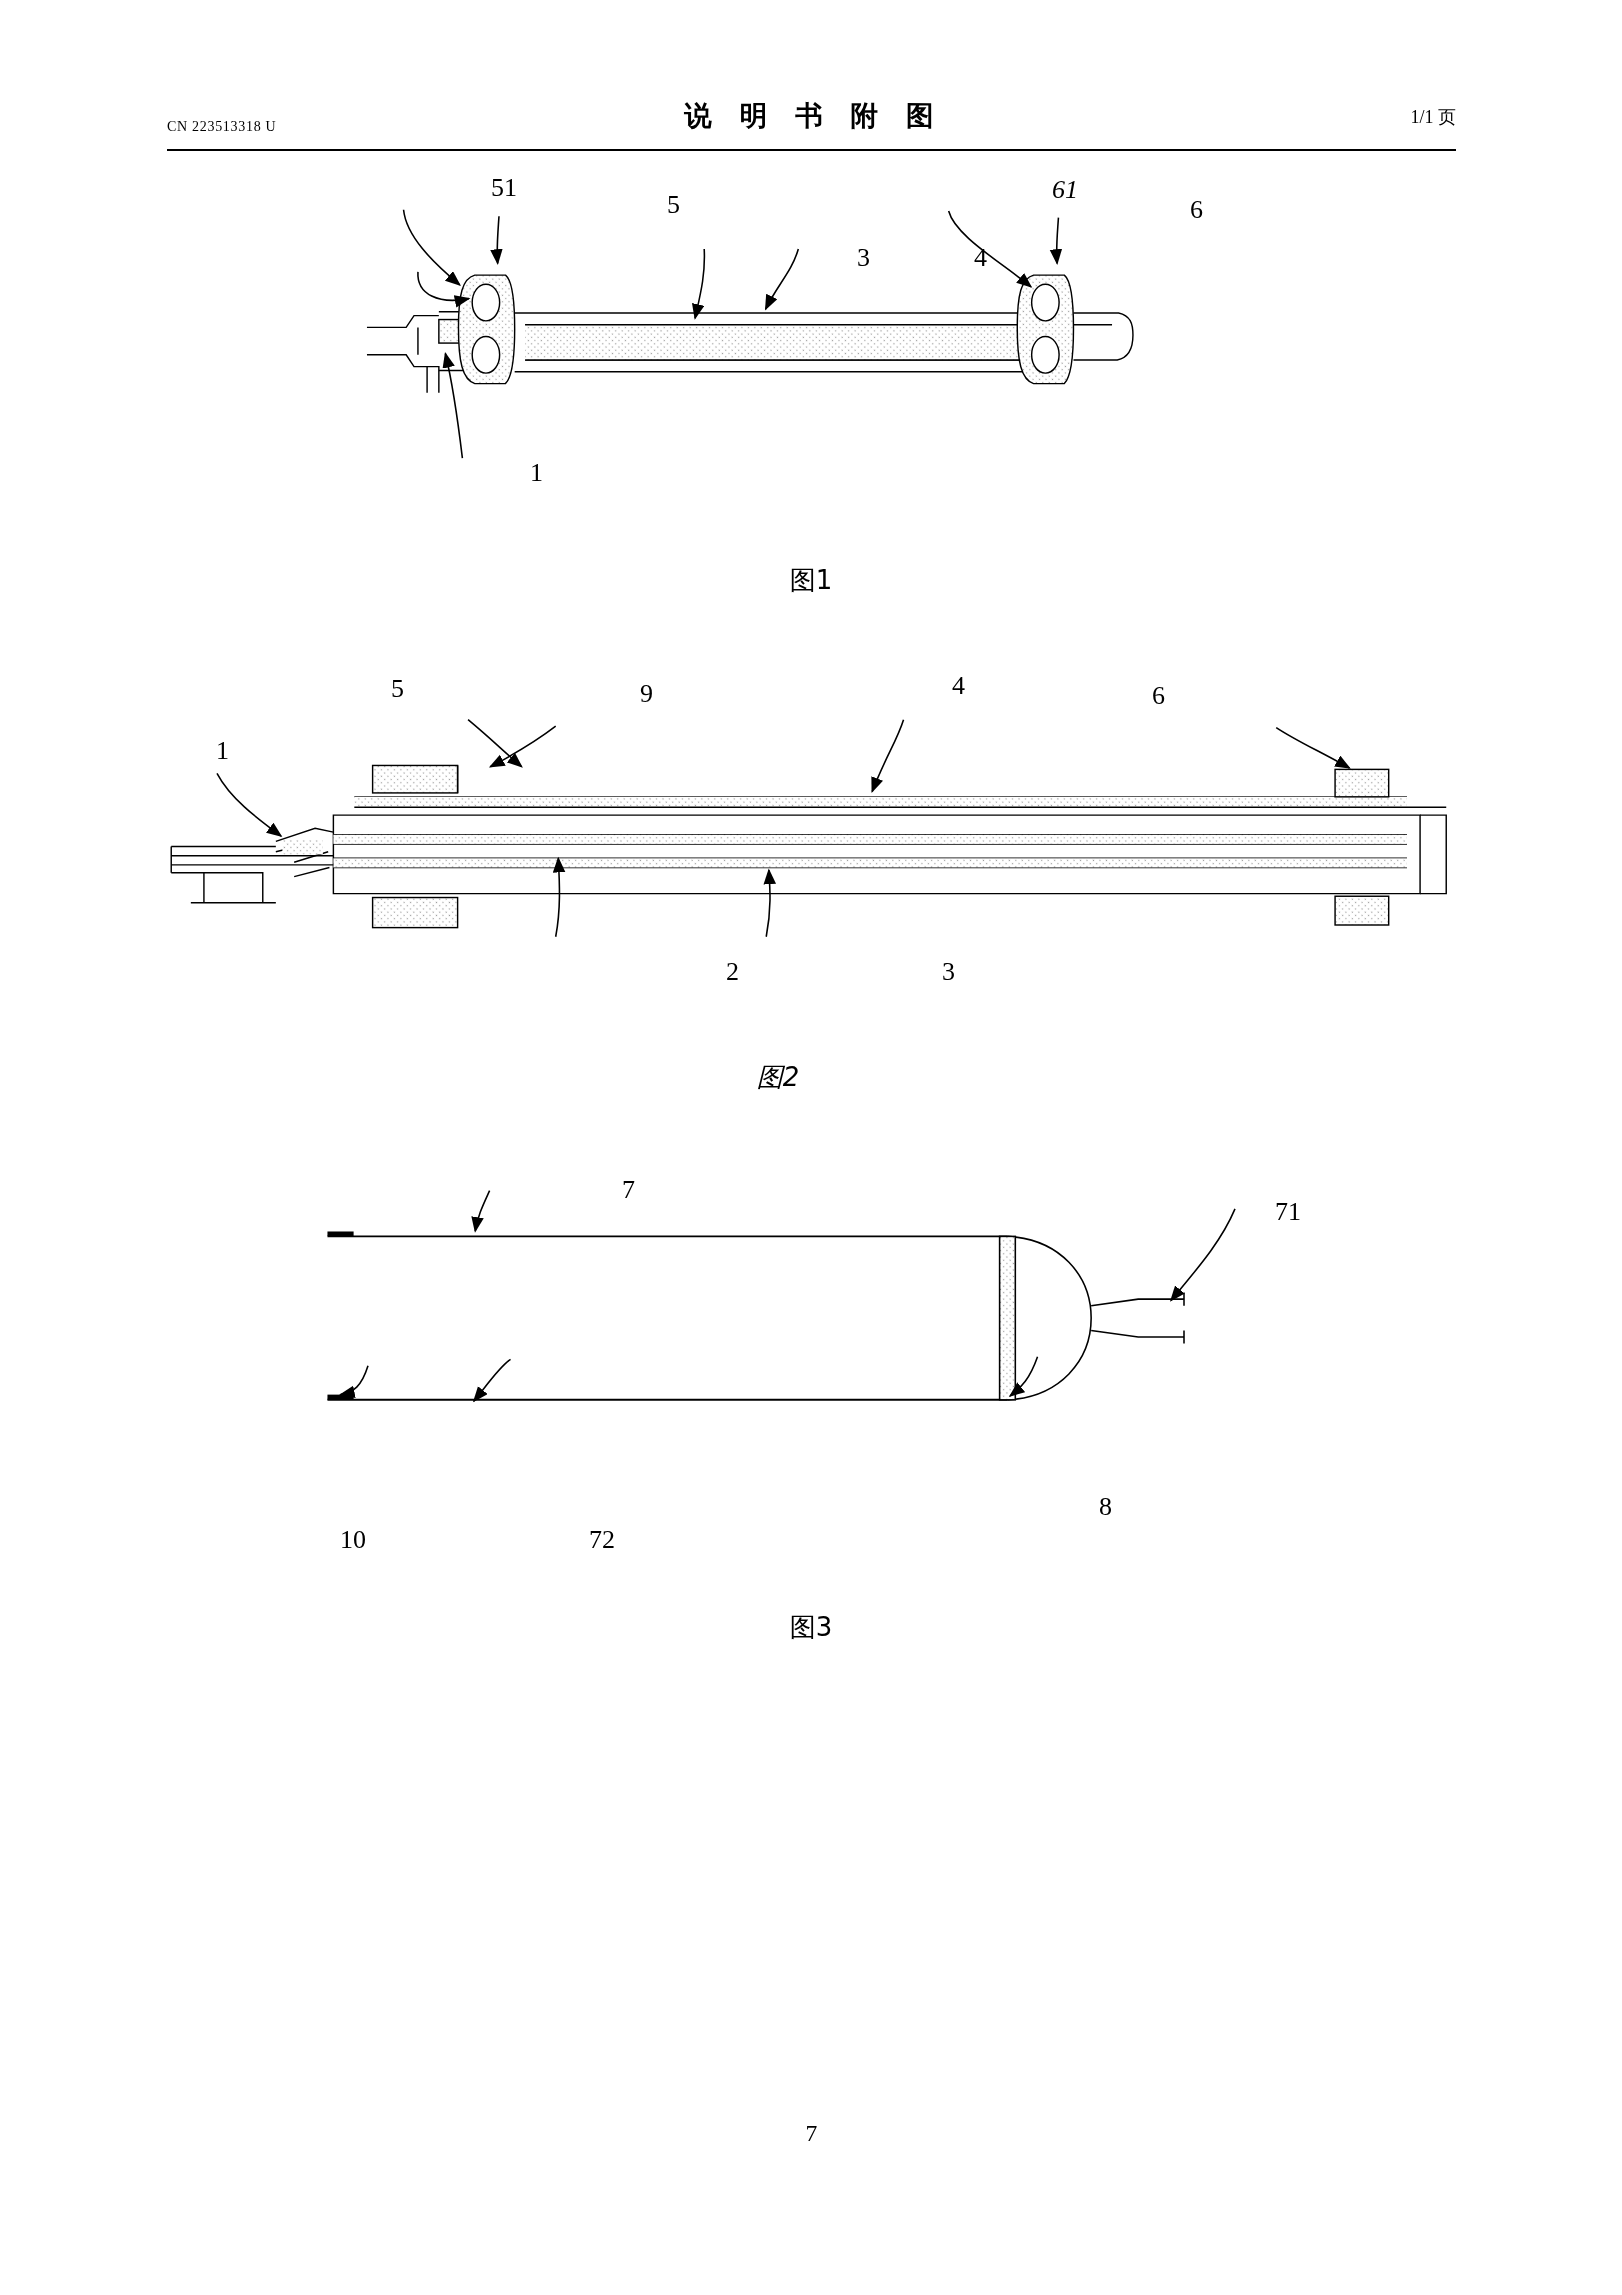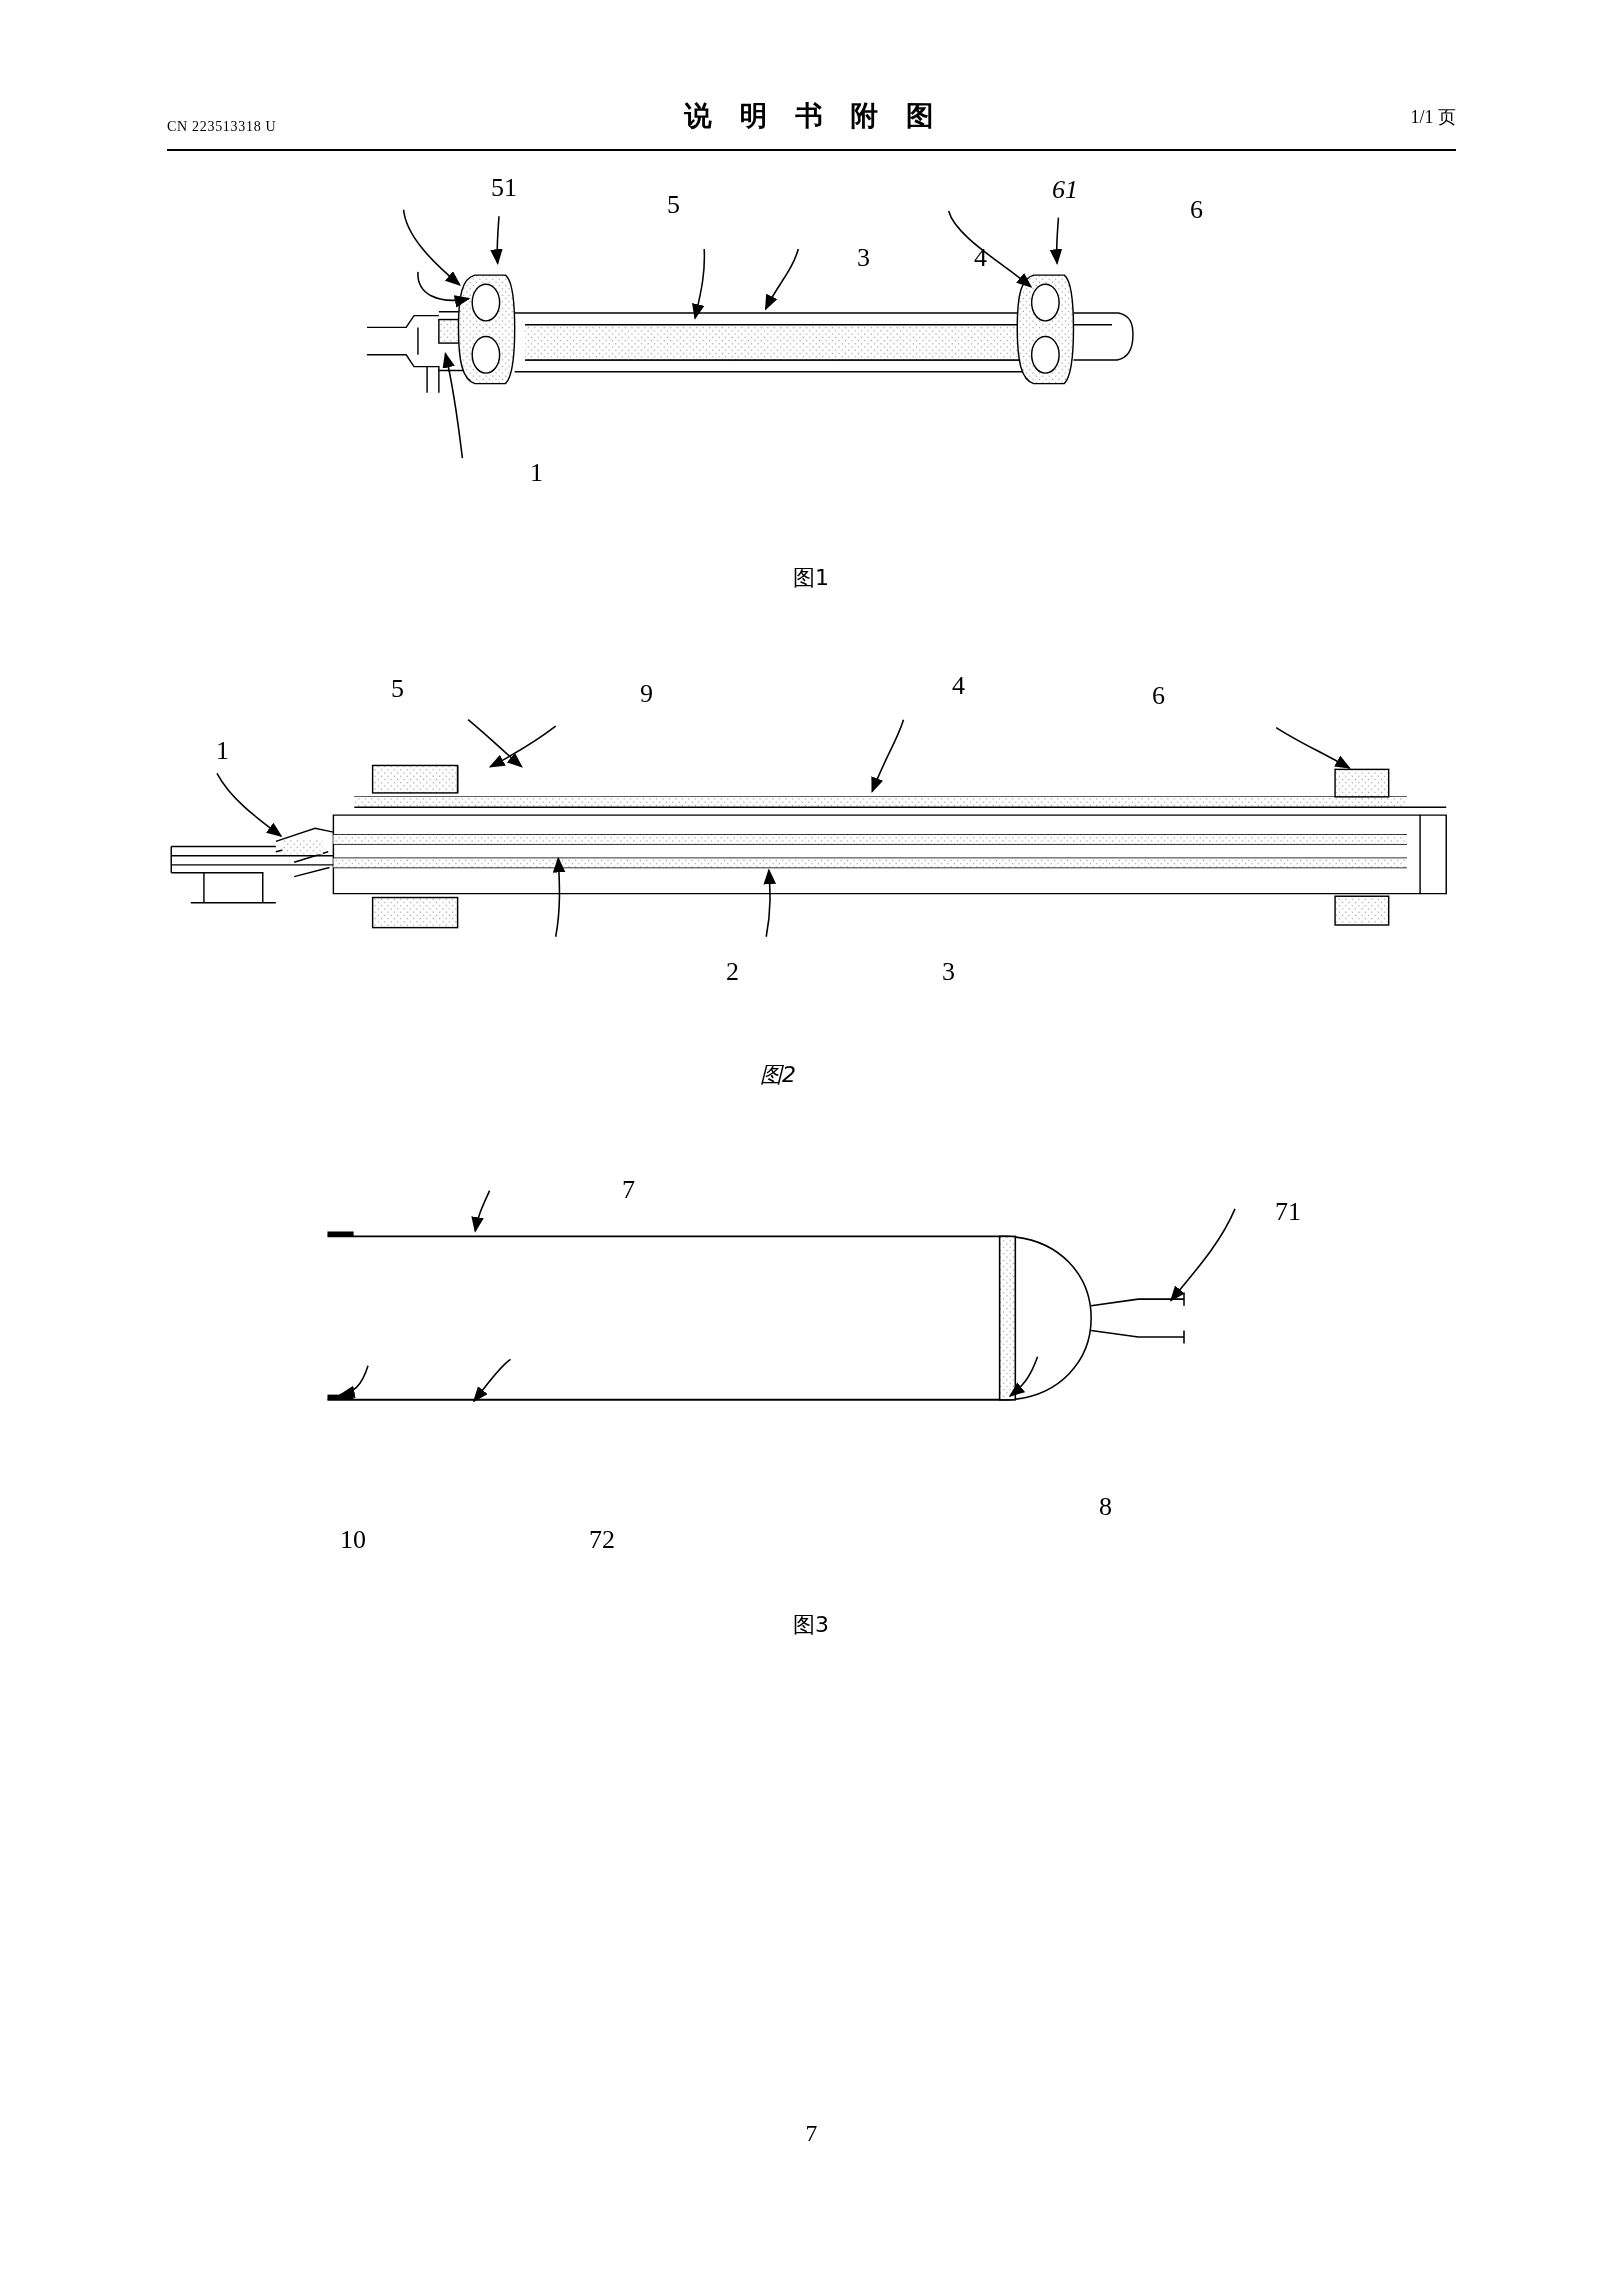--- a/index.html
+++ b/index.html
@@ -57,21 +57,21 @@
     top: 149px;
     width: 1289px;
     height: 2px;
     background: #000;
   }
 
   
   .fig-caption {
     position: absolute;
     text-align: center;
-    font-size: 22px;
+    font-size: 26px;
     font-family: "DejaVu Sans", sans-serif;
     width: 196px;
   }
 
   
   .ref {
     position: absolute;
     font-size: 26px;
     font-family: "Liberation Serif", serif;
     white-space: nowrap;

